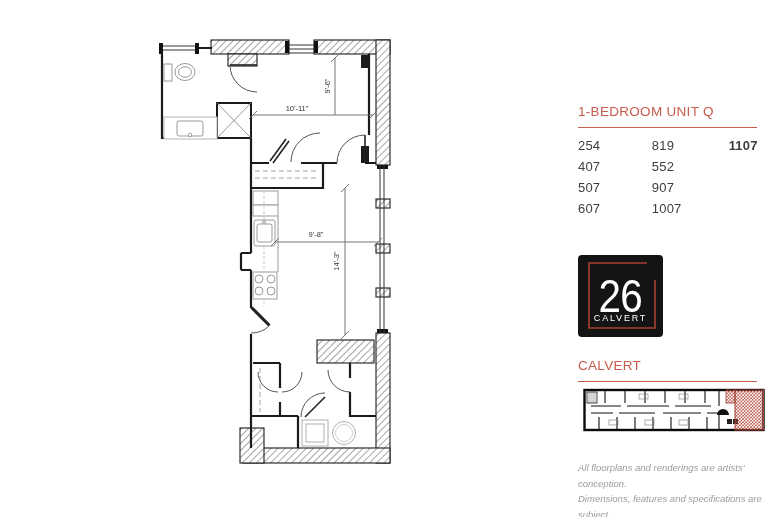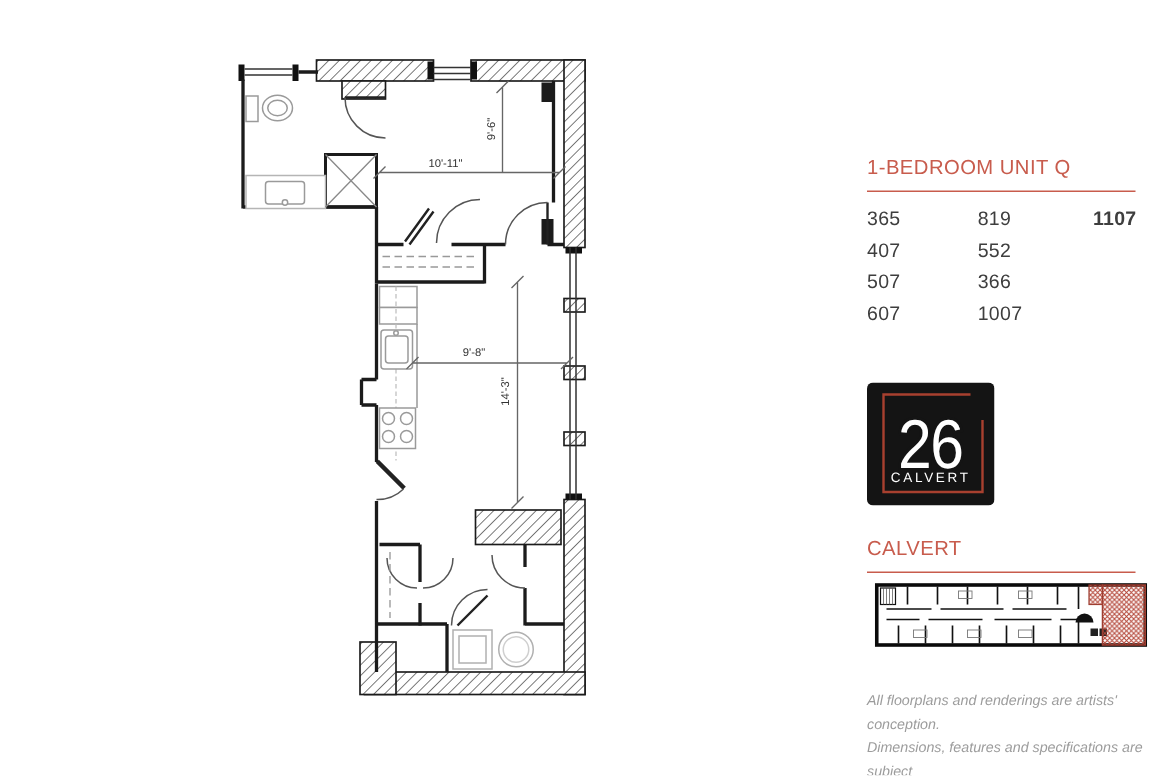--- a/index.html
+++ b/index.html
@@ -148,31 +148,31 @@
       <text class="dimtxt" transform="translate(190,66) rotate(-90)" text-anchor="middle">9'-6"</text>
       <text class="dimtxt" x="176" y="217" text-anchor="middle">9'-8"</text>
       <text class="dimtxt" transform="translate(199,241) rotate(-90)" text-anchor="middle">14'-3"</text>
     </g>
   </svg>
 
   <div class="rightcol-item sec-title" style="left:578px;top:104px;">1-BEDROOM UNIT Q</div>
 
   <div class="rightcol-item units" style="left:578px;top:135px;">
     <div class="row">
-      <span class="c1">365</span>
+      <span class="c1">254</span>
       <span class="c2">819</span>
       <span class="c3">1107</span>
     </div>
     <div class="row">
       <span class="c1">407</span>
       <span class="c2">552</span>
     </div>
     <div class="row">
       <span class="c1">507</span>
-      <span class="c2">366</span>
+      <span class="c2">907</span>
     </div>
     <div class="row">
       <span class="c1">607</span>
       <span class="c2">1007</span>
     </div>
   </div>
 
   <svg class="rightcol-item" style="left:578px;top:255px;" width="85" height="82" viewBox="0 0 85 82">
     <rect x="0" y="0" width="85" height="82" rx="4" fill="#141414"></rect>
     <path d="M69,8 H11 V73 H77 V25" fill="none" stroke="#A8402F" stroke-width="1.6"></path>

